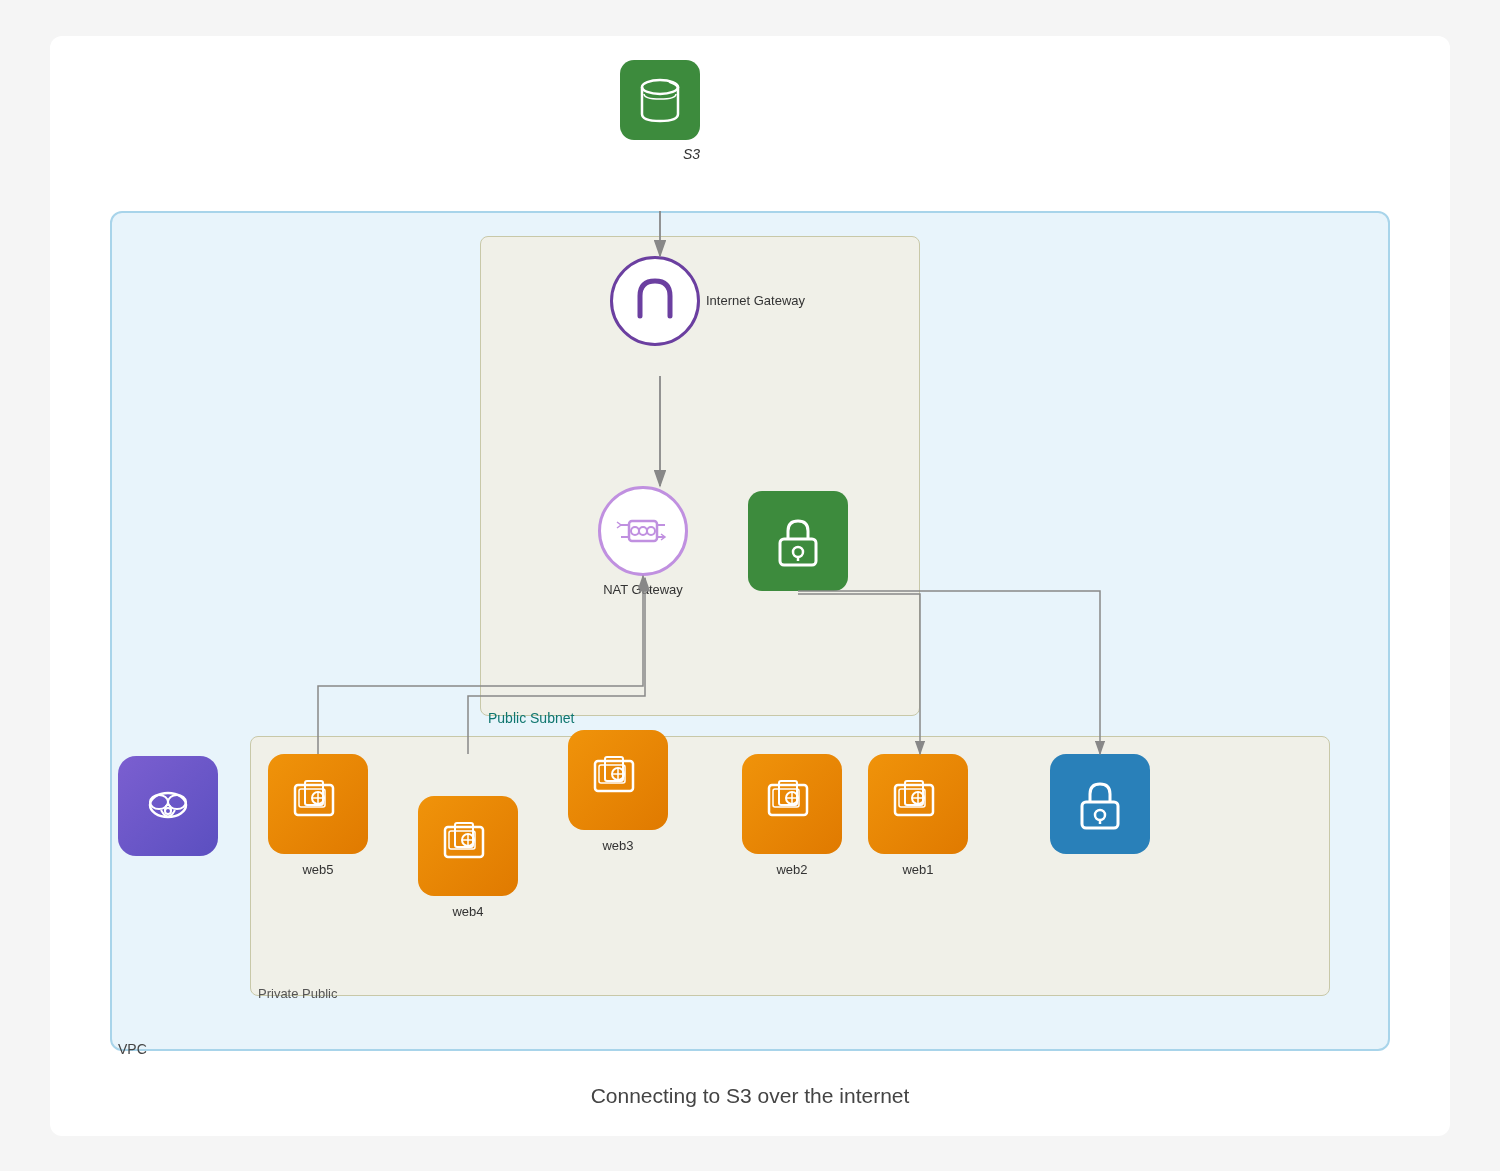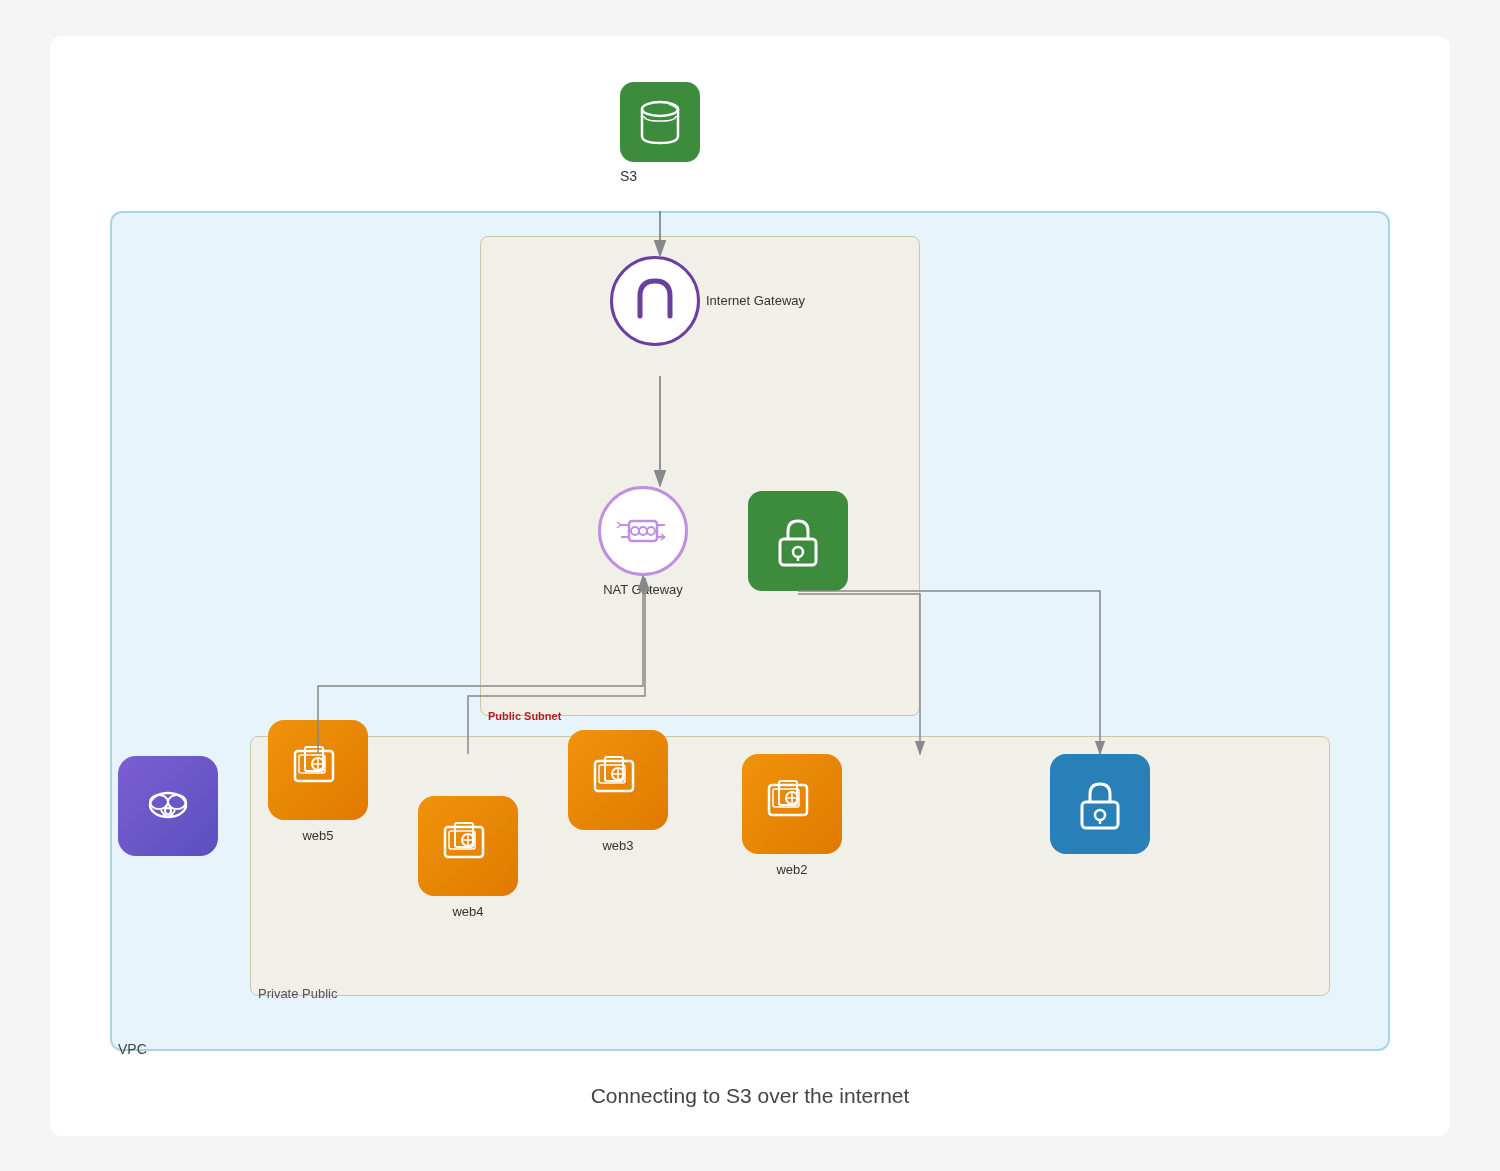--- a/index.html
+++ b/index.html
@@ -49,23 +49,22 @@
       width: 440px;
       height: 480px;
       background: #f0f0e8;
       border: 1.5px solid #c8c8a8;
       border-radius: 8px;
     }
     .public-subnet-label {
       position: absolute;
       left: 438px;
       top: 674px;
-      font-size: 11px;
-      color: #b91c1c;
-      font-weight: bold;
+      font-size: 14px;
+      color: #0f766e;
     }
 
     
     .private-subnet-box {
       position: absolute;
       left: 200px;
       top: 700px;
       width: 1080px;
       height: 260px;
       background: #f0f0e8;
@@ -77,25 +76,26 @@
       left: 208px;
       top: 950px;
       font-size: 13px;
       color: #555;
     }
 
     
     .s3-container {
       position: absolute;
       left: 570px;
-      top: 46px;
-      display: flex;
-      flex-direction: column;
-      align-items: flex-start;
+      top: 24px;
+      display: flex;
+      flex-direction: column;
+      align-items: flex-end;
       gap: 6px;
+      font-style: italic;
     }
     .s3-icon {
       width: 80px;
       height: 80px;
       background: #3d8b3d;
       border-radius: 14px;
       display: flex;
       align-items: center;
       justify-content: center;
     }
@@ -333,21 +333,21 @@
         <ellipse cx="40" cy="27" rx="9" ry="7" stroke="white" stroke-width="2" fill="none"></ellipse>
 
         <path d="M24 35 Q31 48 38 35" stroke="white" stroke-width="2" fill="none"></path>
 
         <circle cx="31" cy="36" r="3" stroke="white" stroke-width="2" fill="none"></circle>
         <path d="M28 36 Q28 30 31 30 Q34 30 34 36" stroke="white" stroke-width="2" fill="none"></path>
       </svg>
     </div>
   </div>
 
-  <div class="web-instance" style="left:218px; top:684px;align-items:center;">
+  <div class="web-instance" style="left:218px; top:718px;align-items:center;">
     <div class="web-icon">
       <svg width="62" height="62" viewBox="0 0 62 62" fill="none">
         <rect x="8" y="12" width="38" height="30" rx="3" stroke="white" stroke-width="2.5" fill="none"></rect>
         <rect x="18" y="8" width="18" height="24" rx="2" stroke="white" stroke-width="2" fill="none"></rect>
         <rect x="12" y="16" width="26" height="18" rx="2" stroke="white" stroke-width="1.5" fill="none"></rect>
         <circle cx="31" cy="25" r="6" stroke="white" stroke-width="2" fill="none"></circle>
         <line x1="31" y1="19" x2="31" y2="31" stroke="white" stroke-width="1.5"></line>
         <line x1="25" y1="25" x2="37" y2="25" stroke="white" stroke-width="1.5"></line>
       </svg>
     </div>
@@ -389,20 +389,33 @@
         <rect x="18" y="8" width="18" height="24" rx="2" stroke="white" stroke-width="2" fill="none"></rect>
         <rect x="12" y="16" width="26" height="18" rx="2" stroke="white" stroke-width="1.5" fill="none"></rect>
         <circle cx="31" cy="25" r="6" stroke="white" stroke-width="2" fill="none"></circle>
         <line x1="31" y1="19" x2="31" y2="31" stroke="white" stroke-width="1.5"></line>
         <line x1="25" y1="25" x2="37" y2="25" stroke="white" stroke-width="1.5"></line>
       </svg>
     </div>
     <span class="web-label">web2</span>
   </div>
 
+  <div class="web-instance" style="left:818px; top:718px;">
+    <div class="web-icon">
+      <svg width="62" height="62" viewBox="0 0 62 62" fill="none">
+        <rect x="8" y="12" width="38" height="30" rx="3" stroke="white" stroke-width="2.5" fill="none"></rect>
+        <rect x="18" y="8" width="18" height="24" rx="2" stroke="white" stroke-width="2" fill="none"></rect>
+        <rect x="12" y="16" width="26" height="18" rx="2" stroke="white" stroke-width="1.5" fill="none"></rect>
+        <circle cx="31" cy="25" r="6" stroke="white" stroke-width="2" fill="none"></circle>
+        <line x1="31" y1="19" x2="31" y2="31" stroke="white" stroke-width="1.5"></line>
+        <line x1="25" y1="25" x2="37" y2="25" stroke="white" stroke-width="1.5"></line>
+      </svg>
+    </div>
+    <span class="web-label">web1</span>
+  </div>
 
   <div class="lock-blue-container" style="position:absolute; left:1000px; top:718px;">
     <div class="lock-blue-icon">
       <svg width="60" height="60" viewBox="0 0 60 60" fill="none">
         <rect x="12" y="28" width="36" height="26" rx="4" stroke="white" stroke-width="3" fill="none"></rect>
         <path d="M20 28 L20 20 Q20 10 30 10 Q40 10 40 20 L40 28" stroke="white" stroke-width="3" fill="none"></path>
         <circle cx="30" cy="41" r="5" stroke="white" stroke-width="2.5" fill="none"></circle>
         <line x1="30" y1="46" x2="30" y2="50" stroke="white" stroke-width="2.5"></line>
       </svg>
     </div>

